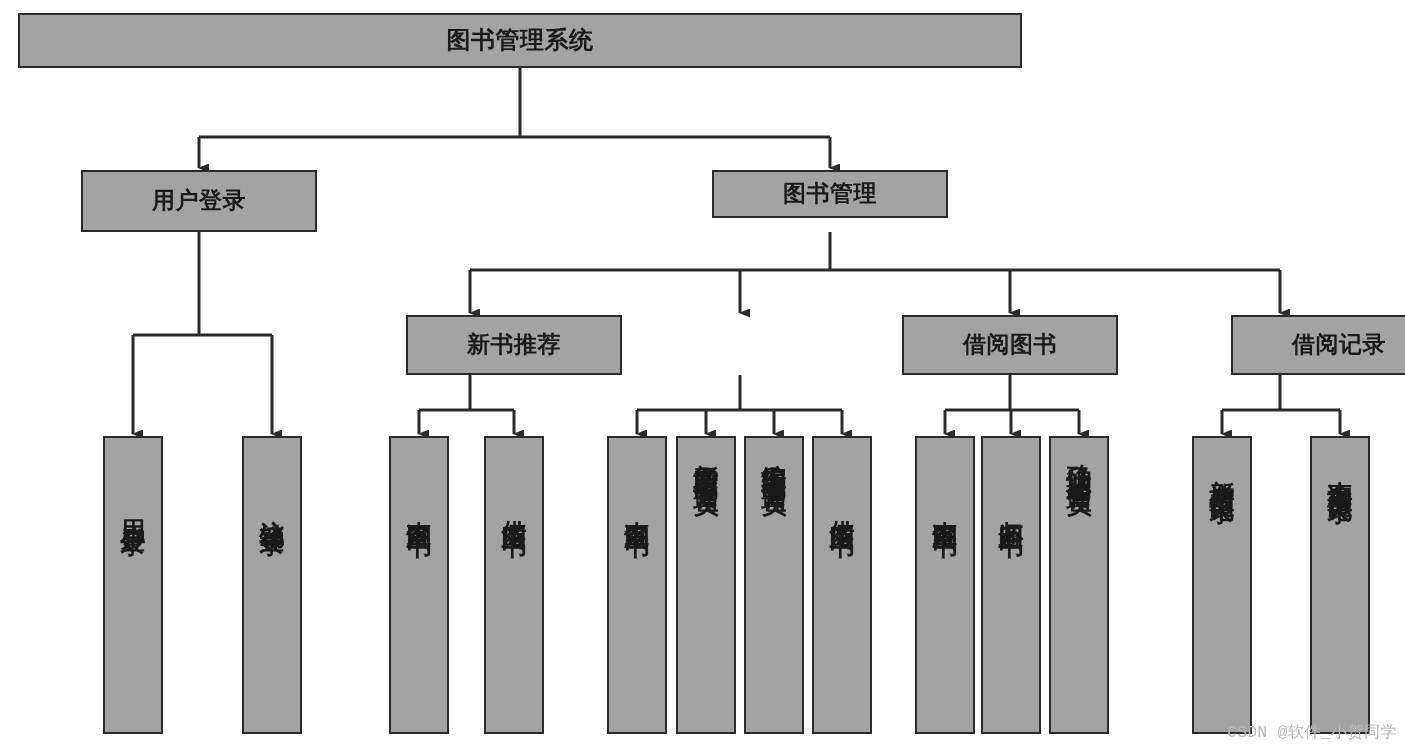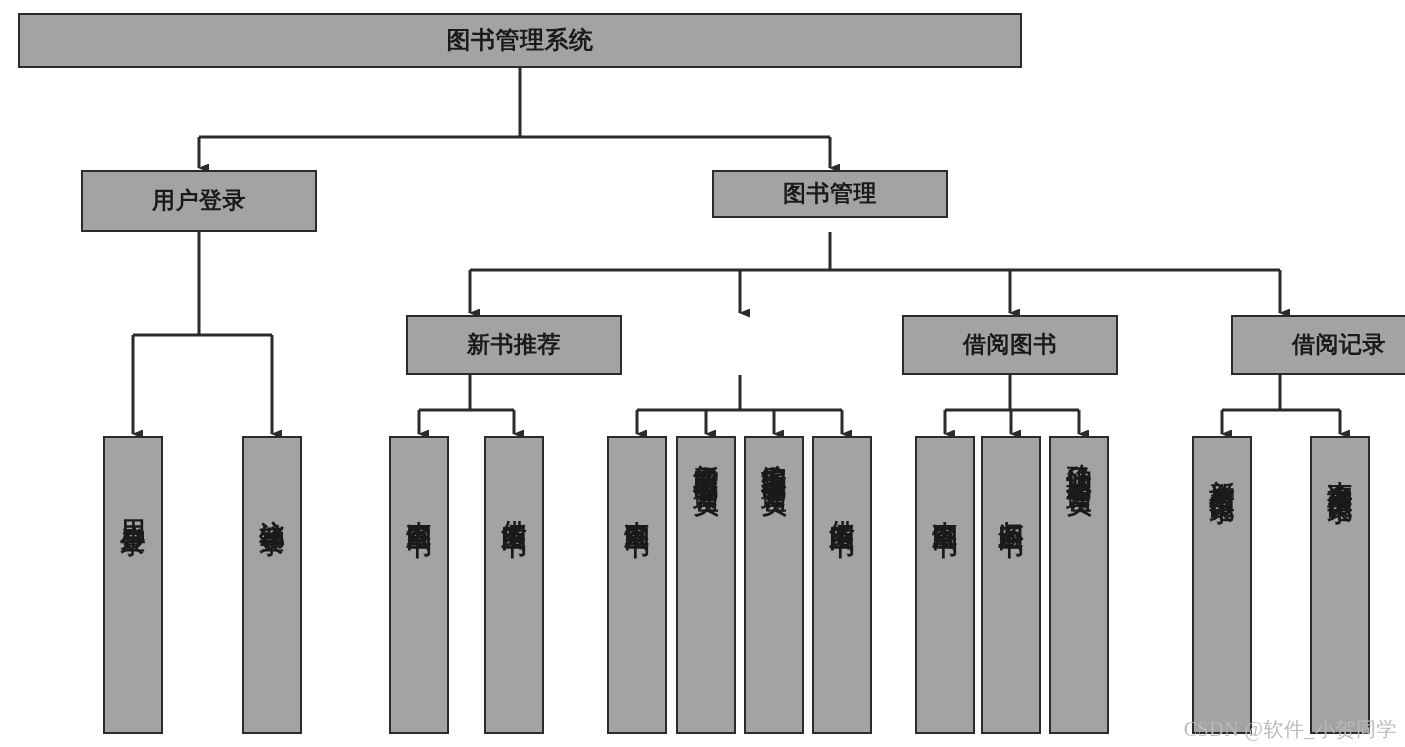--- a/index.html
+++ b/index.html
@@ -71,25 +71,25 @@
   .node.vert.short .node-label {
     margin-top: 58px;
   }
   .node.vert.medium .node-label {
     margin-top: 18px;
   }
   #watermark {
     position: absolute;
     right: 8px;
     bottom: 4px;
-    font-size: 20px;
+    font-size: 16px;
     color: #b9b9b9;
     letter-spacing: 0.5px;
     white-space: nowrap;
-    font-family: Liberation Serif, serif;
+    font-family: Liberation Mono, monospace;
   }
 </style>
 </head>
 <body>
 
 <div id="diagram-root">
 
   <svg id="connector-layer" viewBox="0 0 1405 747" width="1405" height="747" xmlns="http://www.w3.org/2000/svg">
     <defs>
       <marker id="arrowhead" markerWidth="9" markerHeight="11" refX="4.5" refY="10" orient="auto" markerUnits="userSpaceOnUse">

